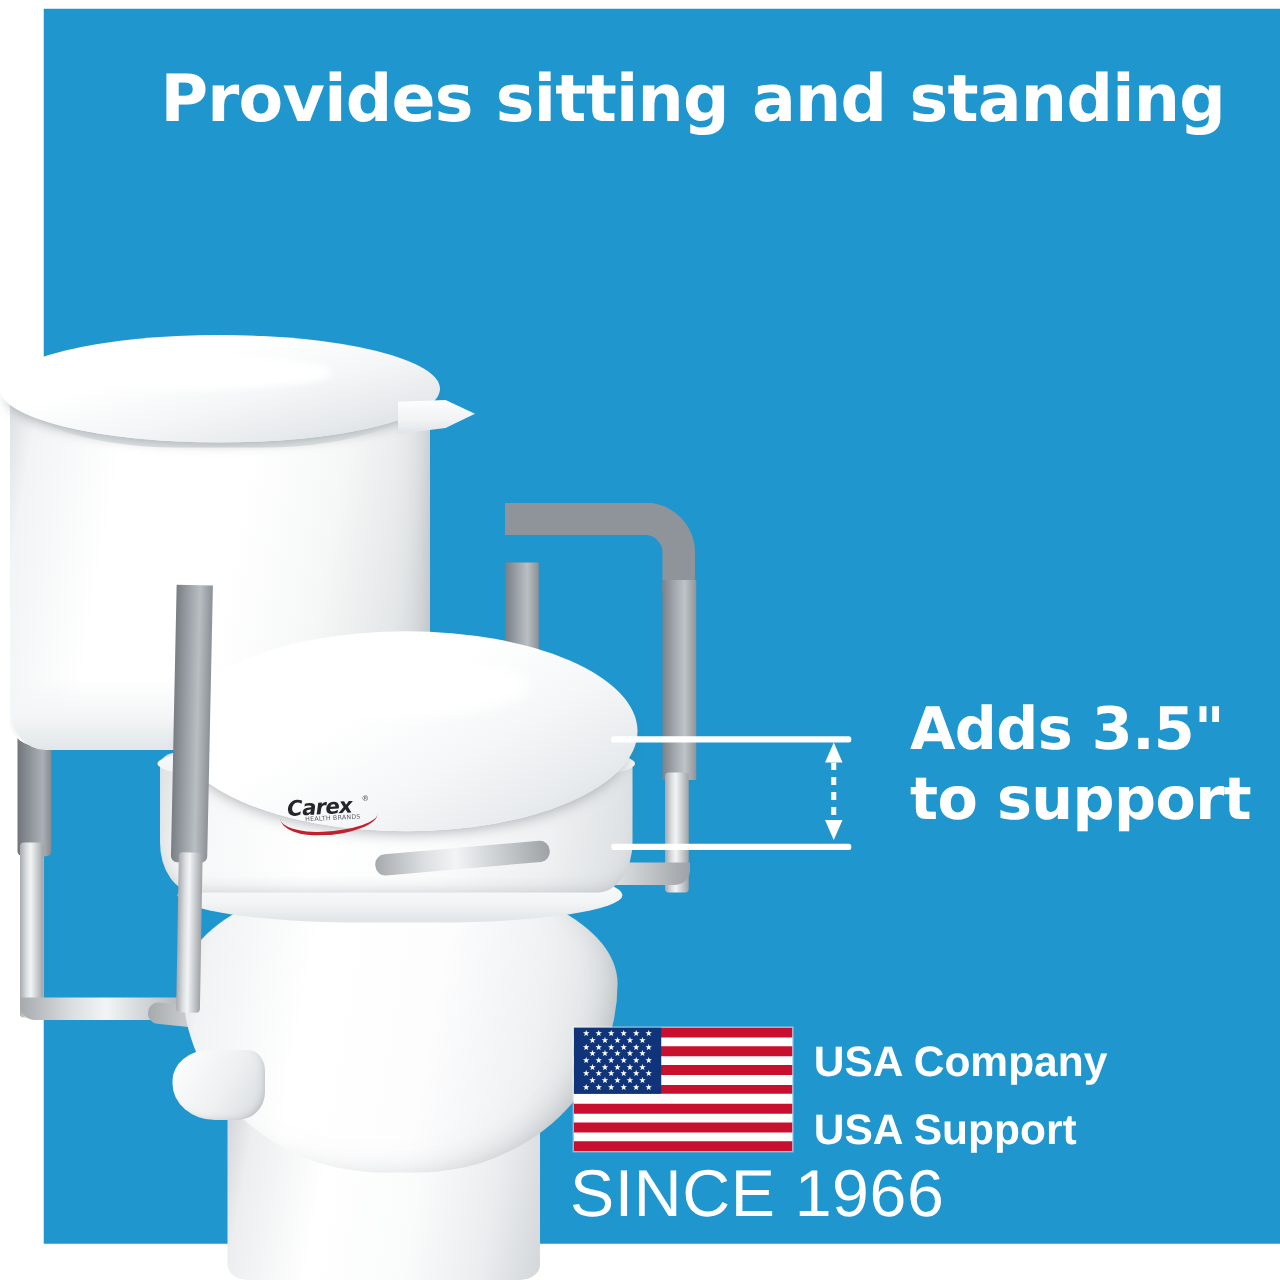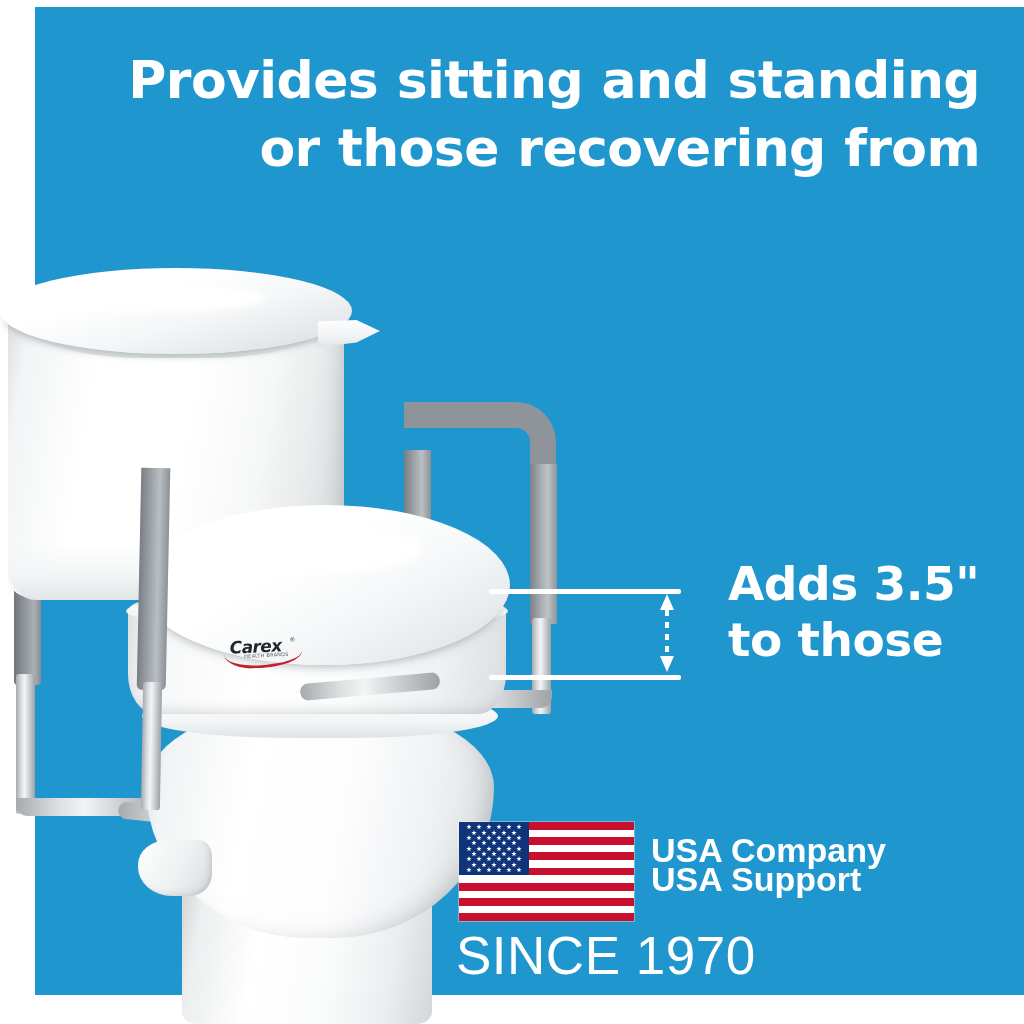--- a/index.html
+++ b/index.html
@@ -474,21 +474,21 @@
   .usa-text {
     position: absolute;
     color: #ffffff;
     font-family: "Liberation Sans", sans-serif;
     font-weight: bold;
     font-size: 34px;
     line-height: 34px;
     white-space: nowrap;
   }
   .usa-company { left: 651px; top: 833px; }
-  .usa-support { left: 651px; top: 862px; }
+  .usa-support { left: 651px; top: 887px; }
 
   .since {
     position: absolute;
     left: 456px;
     top: 929px;
     color: #ffffff;
     font-family: "Liberation Sans", sans-serif;
     font-weight: normal;
     font-size: 53px;
     line-height: 53px;
@@ -498,21 +498,20 @@
 </style>
 </head>
 <body>
 
 <div id="stage">
 
   <div class="blue-panel"></div>
 
   <div class="headline">
     <span class="hl">Provides sitting and standing</span>
-    <span class="hl">or those recovering from</span>
   </div>
 
   <div class="product">
 
     <div class="larm-foam-top"></div>
     <div class="larm-foam-left"></div>
     <div class="larm-tube-left   tube-grad"></div>
     <div class="larm-tube-bottom tube-grad"></div>
     <div class="larm-tube-run    tube-grad"></div>
 
@@ -553,21 +552,21 @@
 
   <div class="measure-line measure-line-top"></div>
   <div class="measure-line measure-line-bot"></div>
   <div class="measure-arrow">
     <div class="measure-head-up"></div>
     <div class="measure-dash"></div>
     <div class="measure-head-down"></div>
   </div>
   <div class="measure-text">
     <span>Adds 3.5"</span>
-    <span>to those</span>
+    <span>to support</span>
   </div>
 
   <div class="flag" id="usa-flag">
     <div class="flag-stripe" style="top: 0px; height: 7.61538px; background: rgb(200, 16, 46);"></div>
       <div class="flag-stripe" style="top: 15.2308px; height: 7.61538px; background: rgb(200, 16, 46);"></div>
       <div class="flag-stripe" style="top: 30.4615px; height: 7.61538px; background: rgb(200, 16, 46);"></div>
       <div class="flag-stripe" style="top: 45.6923px; height: 7.61538px; background: rgb(200, 16, 46);"></div>
       <div class="flag-stripe" style="top: 60.9231px; height: 7.61538px; background: rgb(200, 16, 46);"></div>
       <div class="flag-stripe" style="top: 76.1538px; height: 7.61538px; background: rgb(200, 16, 46);"></div>
       <div class="flag-stripe" style="top: 91.3846px; height: 7.61538px; background: rgb(200, 16, 46);"></div>
@@ -619,15 +618,15 @@
         <div class="star" style="left: 10px; top: 47.9769px;">★</div>
         <div class="star" style="left: 20px; top: 47.9769px;">★</div>
         <div class="star" style="left: 30px; top: 47.9769px;">★</div>
         <div class="star" style="left: 40px; top: 47.9769px;">★</div>
         <div class="star" style="left: 50px; top: 47.9769px;">★</div>
         <div class="star" style="left: 60px; top: 47.9769px;">★</div>
       </div>
   </div>
   <div class="usa-text usa-company">USA Company</div>
   <div class="usa-text usa-support">USA Support</div>
-  <div class="since">SINCE 1970</div>
+  <div class="since">SINCE 1966</div>
 
 </div>
 
 </body></html>

